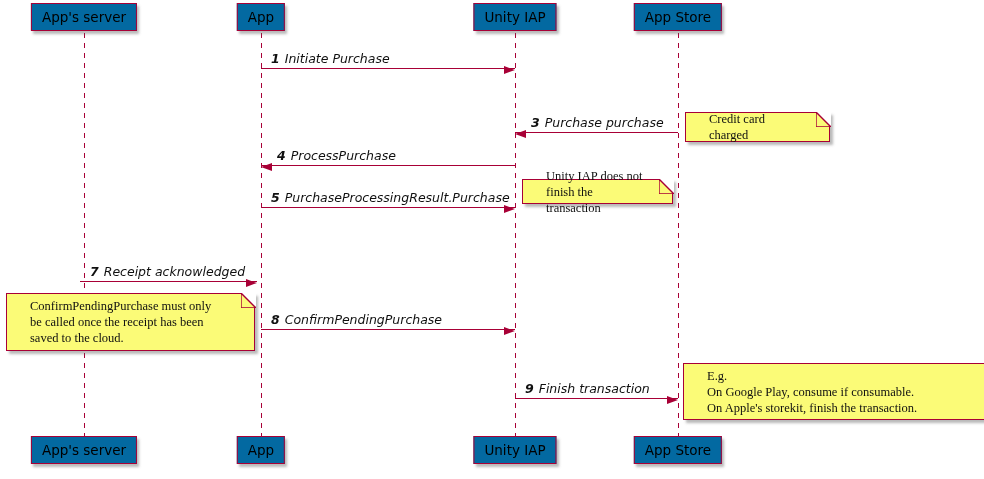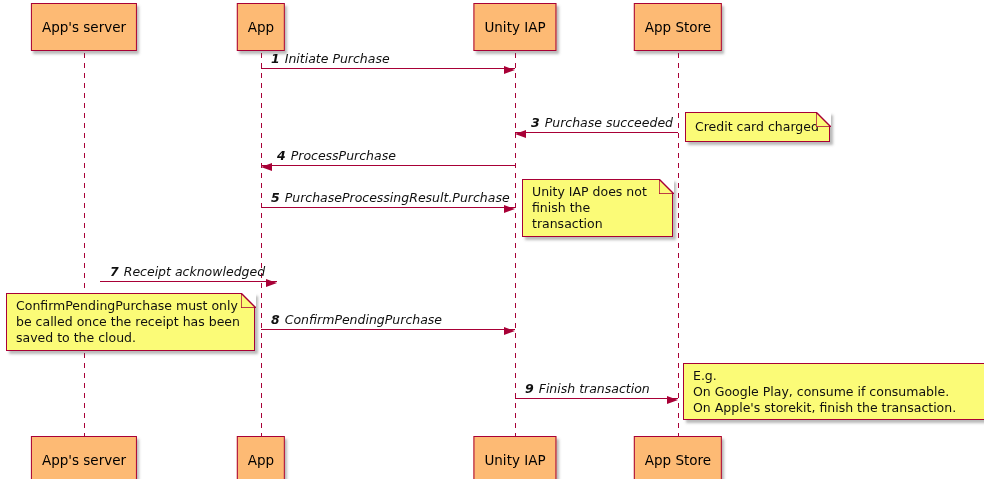--- a/index.html
+++ b/index.html
@@ -18,29 +18,29 @@
     top: 33px;
     height: 403px;
     width: 1px;
     background: repeating-linear-gradient(to bottom, #A80036 0 5px, transparent 5px 10px);
   }
 
   
   .pbox {
     position: absolute;
     transform: translateX(-50%);
-    background: #fdba74;
+    background: #0369a1;
     border: 1.6px solid #A80036;
     box-shadow: 2.5px 2.5px 2.5px rgba(100,100,100,0.45);
     padding: 5px 10px;
     font-size: 13.5px;
     color: #000000;
     white-space: nowrap;
     box-sizing: border-box;
-    height: 48px;
+    height: 28px;
     display: flex;
     align-items: center;
   }
   .pbox.top { top: 3px; }
   .pbox.bottom { top: 436px; }
 
   
   .msg { position: absolute; height: 20px; font-style: italic; }
   .msg-line {
     position: absolute;
@@ -70,21 +70,22 @@
 
   
   .note {
     position: absolute;
     background: #FBFB77;
     border: 1.5px solid #A80036;
     box-shadow: 2.5px 2.5px 2.5px rgba(100,100,100,0.45);
     box-sizing: border-box;
     display: flex;
     align-items: center;
-    padding: 3px 9px;
+    padding: 3px 23px;
+    font-family: Liberation Serif, serif;
   }
   .note-text {
     font-size: 12.5px;
     line-height: 16px;
     color: #101010;
     white-space: pre-line;
   }
   .note-fold {
     position: absolute;
     top: -1.5px;
@@ -130,56 +131,56 @@
     </div>
 
   <div class="msg dir-right" style="left:261px;top:49px;width:254px">
     <div class="msg-label"><span class="msg-num">1</span><span>Initiate Purchase</span></div>
     <div class="msg-line"></div>
     <div class="ah"></div>
   </div>
 
 
   <div class="msg dir-left" style="left:515px;top:113px;width:163px">
-    <div class="msg-label"><span class="msg-num">3</span><span>Purchase succeeded</span></div>
+    <div class="msg-label"><span class="msg-num">3</span><span>Purchase purchase</span></div>
     <div class="msg-line"></div>
     <div class="ah"></div>
   </div>
 
   <div class="note" style="left:685px;top:112px;width:145px;height:30px">
     <svg class="note-fold" viewBox="0 0 15 15">
       <path d="M0,0 L15,0 L15,15 Z" fill="#ffffff"></path>
       <path d="M0,0 L0,15 L15,15 Z" fill="#FBFB77" stroke="#A80036" stroke-width="1.4"></path>
     </svg>
     <div class="note-text">Credit card charged</div>
   </div>
 
   <div class="msg dir-left" style="left:261px;top:146px;width:254px">
     <div class="msg-label"><span class="msg-num">4</span><span>ProcessPurchase</span></div>
     <div class="msg-line"></div>
     <div class="ah"></div>
   </div>
 
-  <div class="note" style="left:522px;top:179px;width:151px;height:58px">
+  <div class="note" style="left:522px;top:179px;width:151px;height:25px">
     <svg class="note-fold" viewBox="0 0 15 15">
       <path d="M0,0 L15,0 L15,15 Z" fill="#ffffff"></path>
       <path d="M0,0 L0,15 L15,15 Z" fill="#FBFB77" stroke="#A80036" stroke-width="1.4"></path>
     </svg>
     <div class="note-text">Unity IAP does not
 finish the transaction</div>
   </div>
 
   <div class="msg dir-right" style="left:261px;top:188px;width:254px">
     <div class="msg-label"><span class="msg-num">5</span><span>PurchaseProcessingResult.Purchase</span></div>
     <div class="msg-line"></div>
     <div class="ah"></div>
   </div>
 
 
-  <div class="msg dir-right" style="left:100px;top:262px;width:177px">
+  <div class="msg dir-right" style="left:80px;top:262px;width:177px">
     <div class="msg-label"><span class="msg-num">7</span><span>Receipt acknowledged</span></div>
     <div class="msg-line"></div>
     <div class="ah"></div>
   </div>
 
   <div class="note" style="left:6px;top:293px;width:249px;height:58px">
     <svg class="note-fold" viewBox="0 0 15 15">
       <path d="M0,0 L15,0 L15,15 Z" fill="#ffffff"></path>
       <path d="M0,0 L0,15 L15,15 Z" fill="#FBFB77" stroke="#A80036" stroke-width="1.4"></path>
     </svg>

